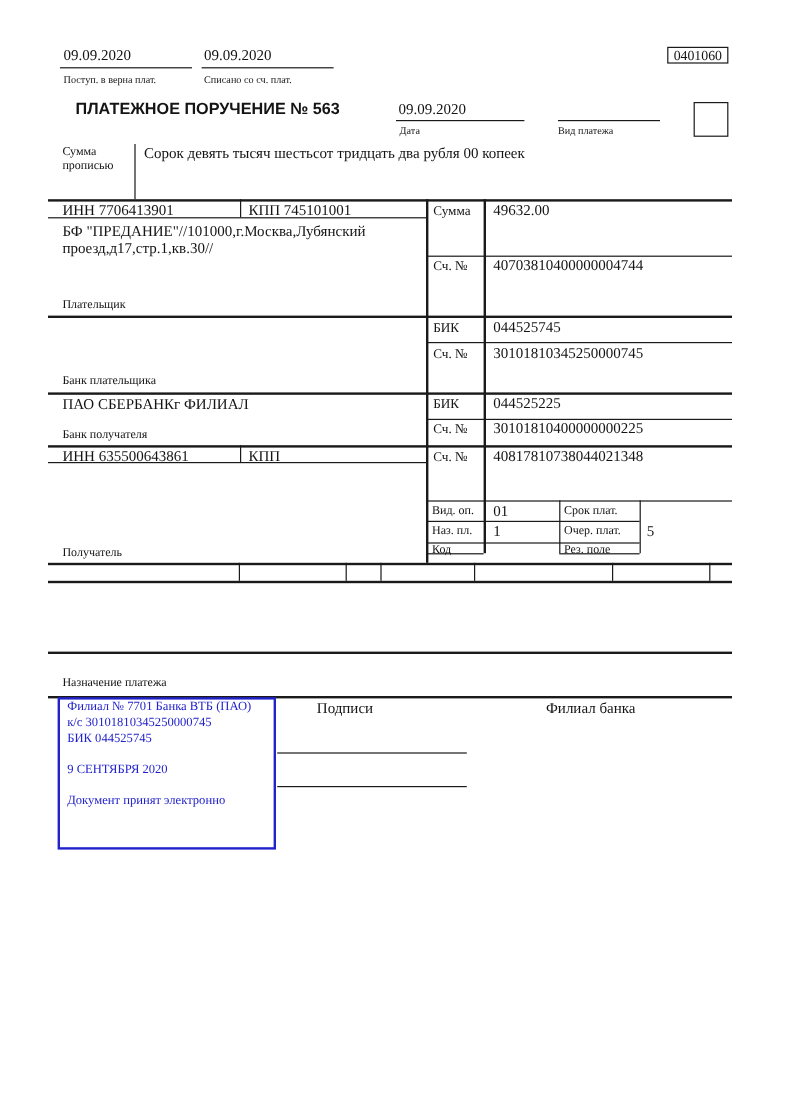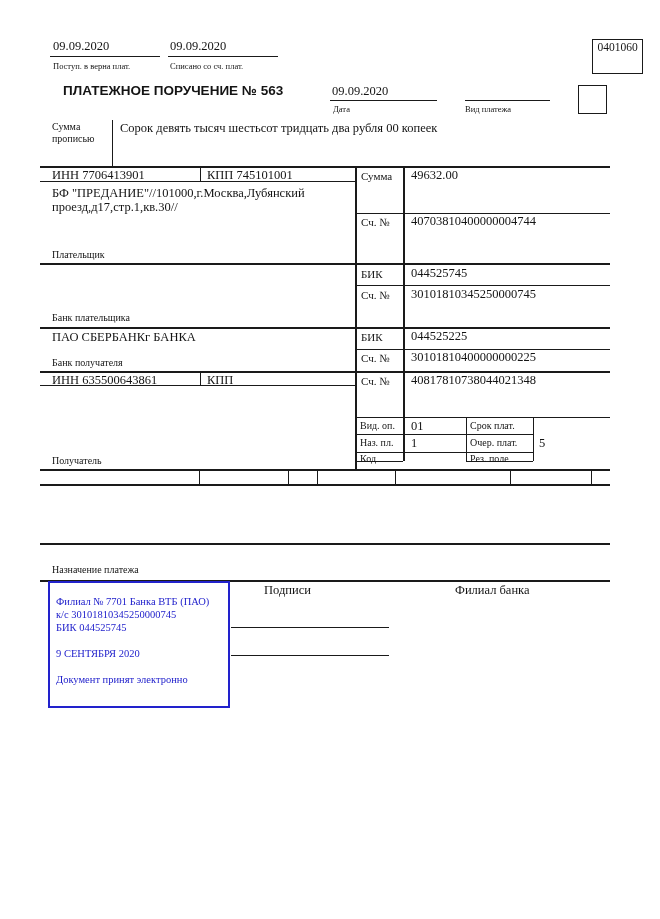--- a/index.html
+++ b/index.html
@@ -11,21 +11,21 @@
   .xs{font-size:8.5px;line-height:10px;}
   .wrap{white-space:normal;}
   .title{font-family:"Liberation Sans","DejaVu Sans",sans-serif;font-weight:bold;font-size:13.5px;padding-left:10px;}
   .hl{position:absolute;height:1px;background:#1a1a1a;}
   .hl2{height:2px;}
   .vl{position:absolute;width:1px;background:#1a1a1a;}
   .vl2{width:2px;}
   .box{position:absolute;border:1.5px solid #1a1a1a;box-sizing:border-box;}
   .code-box{text-align:center;font-size:11.5px;line-height:15px;}
   .stamp{position:absolute;left:48px;top:581px;width:182px;height:127px;box-sizing:border-box;
-         border:2px solid #2222cc;color:#2222cc;padding:12px 6px;font-size:10.5px;line-height:13px;}
+         border:2px solid #2222cc;color:#2222cc;padding:0 6px;font-size:10.5px;line-height:13px;}
   .stamp div{min-height:13px;}
   .stamp .narrow{max-width:152px;}
   .esign{position:absolute;left:420px;top:607px;width:184px;height:65px;box-sizing:border-box;
          border:1.5px solid #3a3a3a;padding:3px 8px;font-size:10.5px;line-height:13px;}
   .esign .c{text-align:center;font-weight:bold;font-size:11px;}
   .esign .it{font-style:italic;padding-left:4px;}
   .sig{position:absolute;height:1px;background:#1a1a1a;}
 </style>
 </head>
 <body>
@@ -33,21 +33,21 @@
 <div class="page">
 
   <span class="tx" style="left:53px;top:39px">09.09.2020</span>
   <i class="hl" style="left:50px;top:56px;width:110px"></i>
   <span class="tx xs" style="left:53px;top:61px">Поступ. в верна плат.</span>
 
   <span class="tx" style="left:170px;top:39px">09.09.2020</span>
   <i class="hl" style="left:168px;top:56px;width:110px"></i>
   <span class="tx xs" style="left:170px;top:61px">Списано со сч. плат.</span>
 
-  <div class="box code-box" style="left:592px;top:39px;width:51px;height:35px">
+  <div class="box code-box" style="left:556px;top:39px;width:51px;height:14px">
     <span>0401060</span>
   </div>
 
   <span class="tx title" style="left:53px;top:84px">ПЛАТЕЖНОЕ ПОРУЧЕНИЕ № 563</span>
   <span class="tx" style="left:332px;top:84px">09.09.2020</span>
   <i class="hl" style="left:330px;top:100px;width:107px"></i>
   <span class="tx xs" style="left:333px;top:104px">Дата</span>
   <i class="hl" style="left:465px;top:100px;width:85px"></i>
   <span class="tx xs" style="left:465px;top:104px">Вид платежа</span>
   <div class="box" style="left:578px;top:85px;width:29px;height:29px"></div>
@@ -95,21 +95,21 @@
   <span class="tx md" style="left:361px;top:216px">Сч. №</span>
   <span class="tx" style="left:411px;top:214px">40703810400000004744</span>
   <span class="tx sm" style="left:52px;top:249px">Плательщик</span>
 
   <span class="tx md" style="left:361px;top:268px">БИК</span>
   <span class="tx" style="left:411px;top:266px">044525745</span>
   <span class="tx md" style="left:361px;top:289px">Сч. №</span>
   <span class="tx" style="left:411px;top:287px">30101810345250000745</span>
   <span class="tx sm" style="left:52px;top:312px">Банк плательщика</span>
 
-  <span class="tx" style="left:52px;top:330px">ПАО СБЕРБАНКг БАНКА</span>
+  <span class="tx" style="left:52px;top:330px">ПАО СБЕРБАНКг ФИЛИАЛ</span>
   <span class="tx md" style="left:361px;top:331px">БИК</span>
   <span class="tx" style="left:411px;top:329px">044525225</span>
   <span class="tx md" style="left:361px;top:352px">Сч. №</span>
   <span class="tx" style="left:411px;top:350px">30101810400000000225</span>
   <span class="tx sm" style="left:52px;top:357px">Банк получателя</span>
 
   <span class="tx" style="left:52px;top:373px">ИНН 635500643861</span>
   <span class="tx" style="left:207px;top:373px">КПП</span>
   <span class="tx md" style="left:361px;top:375px">Сч. №</span>
   <span class="tx" style="left:411px;top:373px">40817810738044021348</span>

